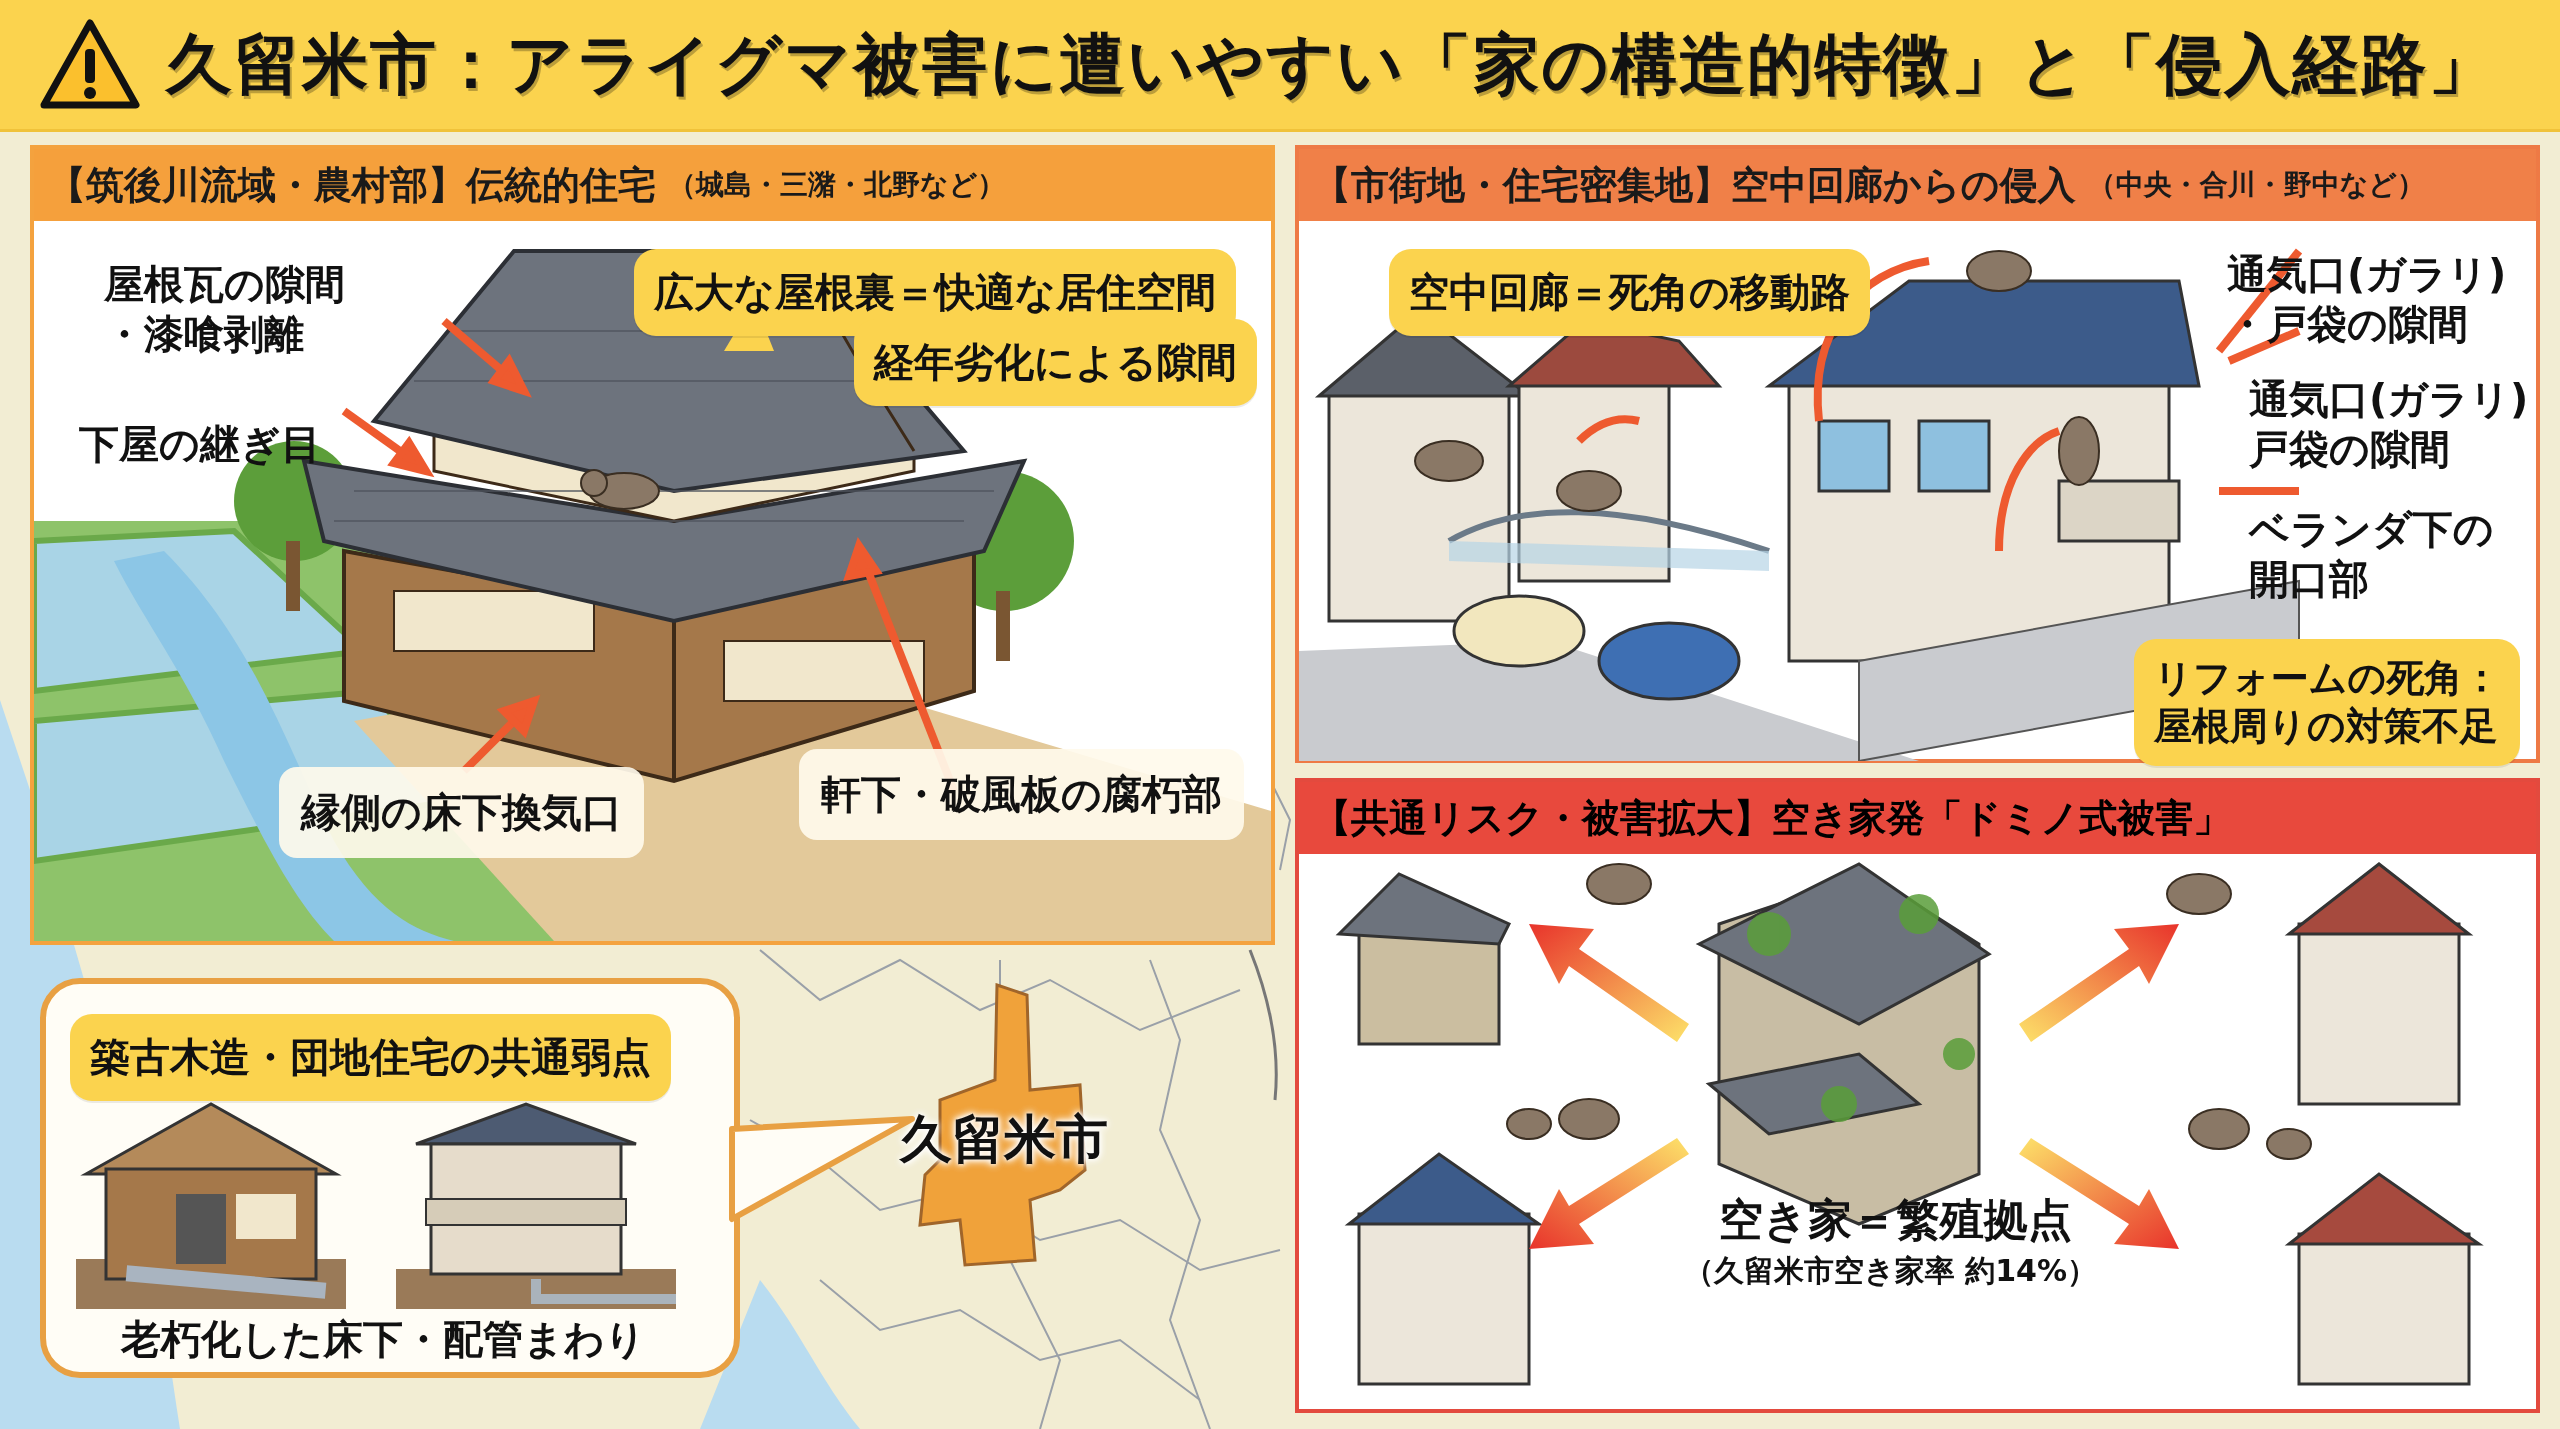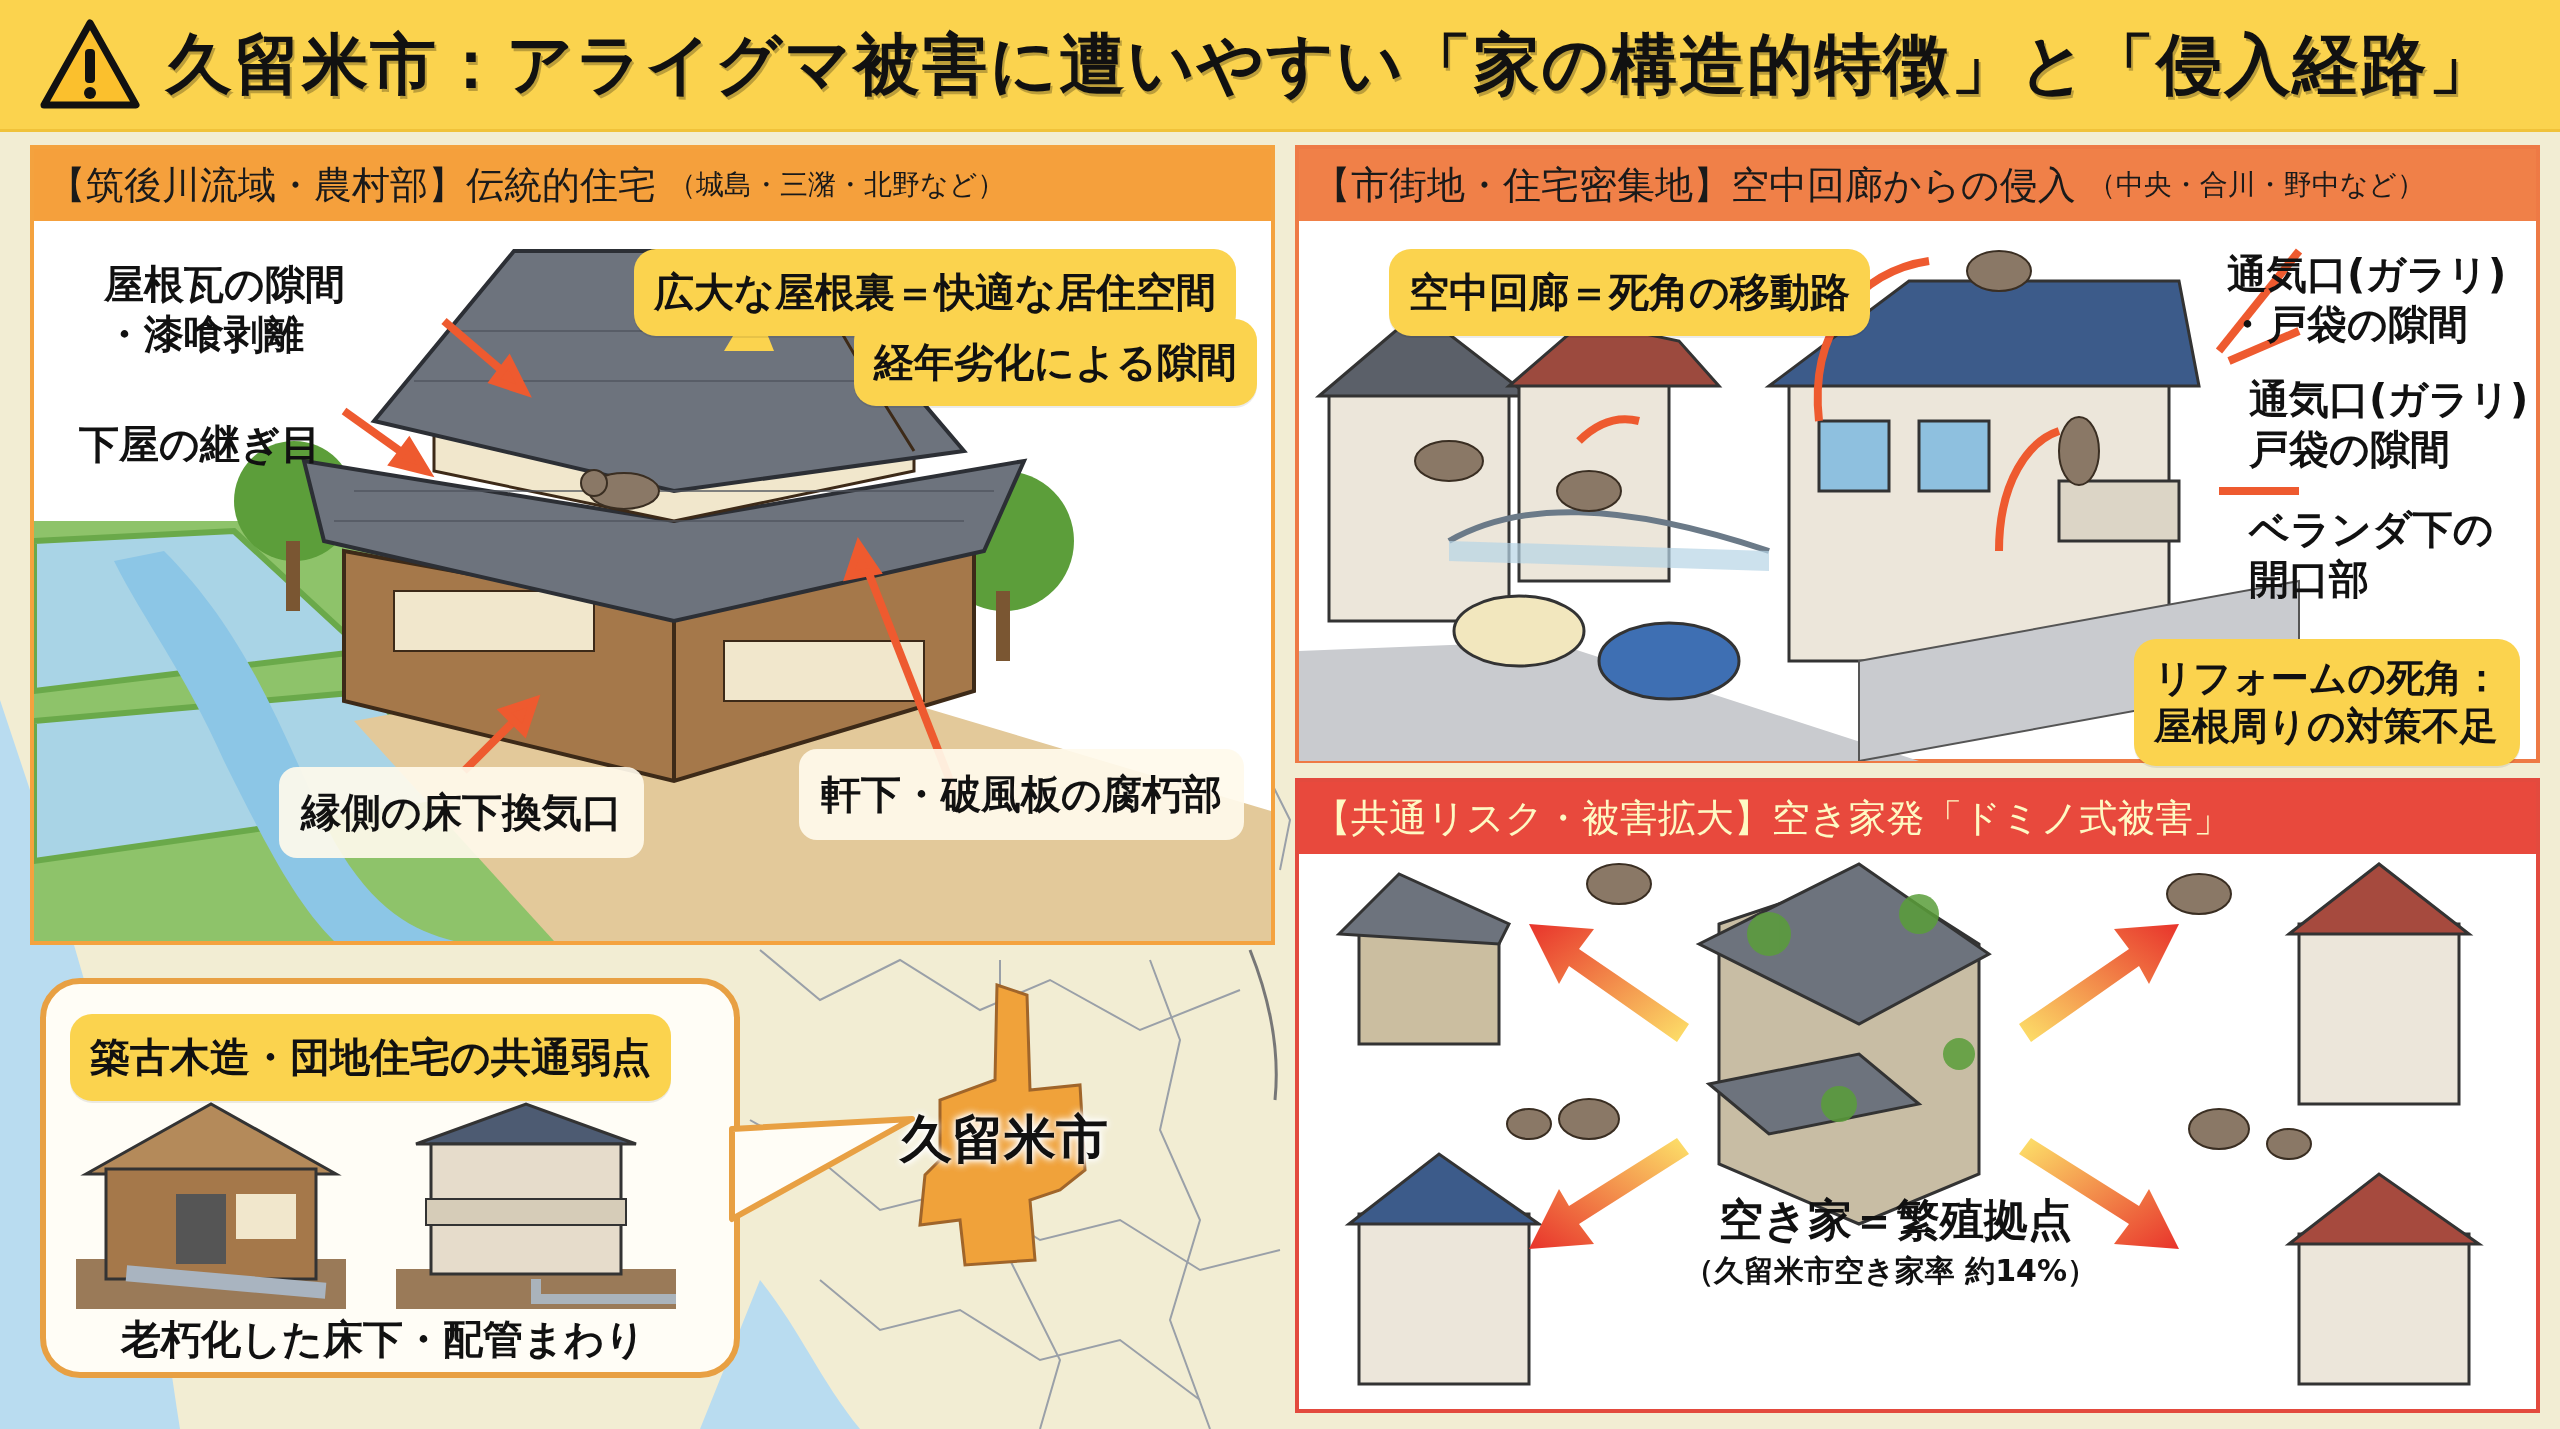--- a/index.html
+++ b/index.html
@@ -3,27 +3,27 @@
 <meta charset="utf-8">
 <style>
   *{box-sizing:border-box;margin:0;padding:0}
   body{width:2560px;height:1429px;overflow:hidden;font-family:"DejaVu Sans","Liberation Sans",sans-serif;background:#f1ecd2;position:relative;color:#1a1a1a}
   .map-bg{position:absolute;inset:0;background:#f2edd3}
   .map-bg svg{position:absolute;inset:0}
   .title-bar{position:absolute;left:0;top:0;width:2560px;height:132px;background:#fbd34e;display:flex;align-items:center;padding-left:40px;border-bottom:3px solid #f0c23a}
   .title-bar .warn{width:100px;height:92px;margin-right:26px}
   .title-text{font-size:66px;font-weight:bold;letter-spacing:2px;color:#111;text-shadow:2px 3px 0 rgba(0,0,0,.25)}
   .panel{position:absolute;background:#fff;border:4px solid #f0a23a}
-  .panel-head{position:absolute;left:0;top:0;right:0;height:72px;background:#f5a03c;display:flex;align-items:center;padding-left:14px;font-size:38px;font-weight:normal;color:#1a1a1a;white-space:nowrap}
+  .panel-head{position:absolute;left:0;top:0;right:0;height:72px;background:#f5a03c;display:flex;align-items:center;padding-left:14px;font-size:38px;font-weight:bold;color:#1a1a1a;white-space:nowrap}
   .panel-head .sub{font-size:28px;margin-left:12px}
   .p1{left:30px;top:145px;width:1245px;height:800px;border-color:#f4a23e}
   .p2{left:1295px;top:145px;width:1245px;height:618px;border-color:#ee7a45}
   .p2 .panel-head{background:#f08048}
   .p3{left:1295px;top:778px;width:1245px;height:635px;border-color:#e34a3e}
-  .p3 .panel-head{background:#e8493d;color:#fef9c3}
+  .p3 .panel-head{background:#e8493d;color:#000000}
   .p4{left:40px;top:978px;width:700px;height:400px;background:#fffdf6;border:6px solid #e8a043;border-radius:40px}
   .label{position:absolute;font-weight:bold;font-size:40px;line-height:1.25;color:#111;white-space:nowrap}
   .pill{position:absolute;background:#fbd34e;border-radius:22px;padding:16px 20px;font-weight:bold;font-size:40px;color:#111;white-space:nowrap;box-shadow:0 2px 0 rgba(0,0,0,.08)}
   .pill-w{position:absolute;background:rgba(255,250,235,.92);border-radius:18px;padding:18px 22px;font-weight:bold;font-size:40px;color:#111;white-space:nowrap}
   .city-label{position:absolute;left:900px;top:1105px;font-size:52px;font-weight:bold;color:#111;text-shadow:0 0 8px #fff,0 0 8px #fff,0 0 4px #fff}
   .red-text{position:absolute;font-weight:bold;font-size:42px;color:#c9282b;white-space:nowrap}
   svg{display:block}
 </style>
 </head>
 <body>

